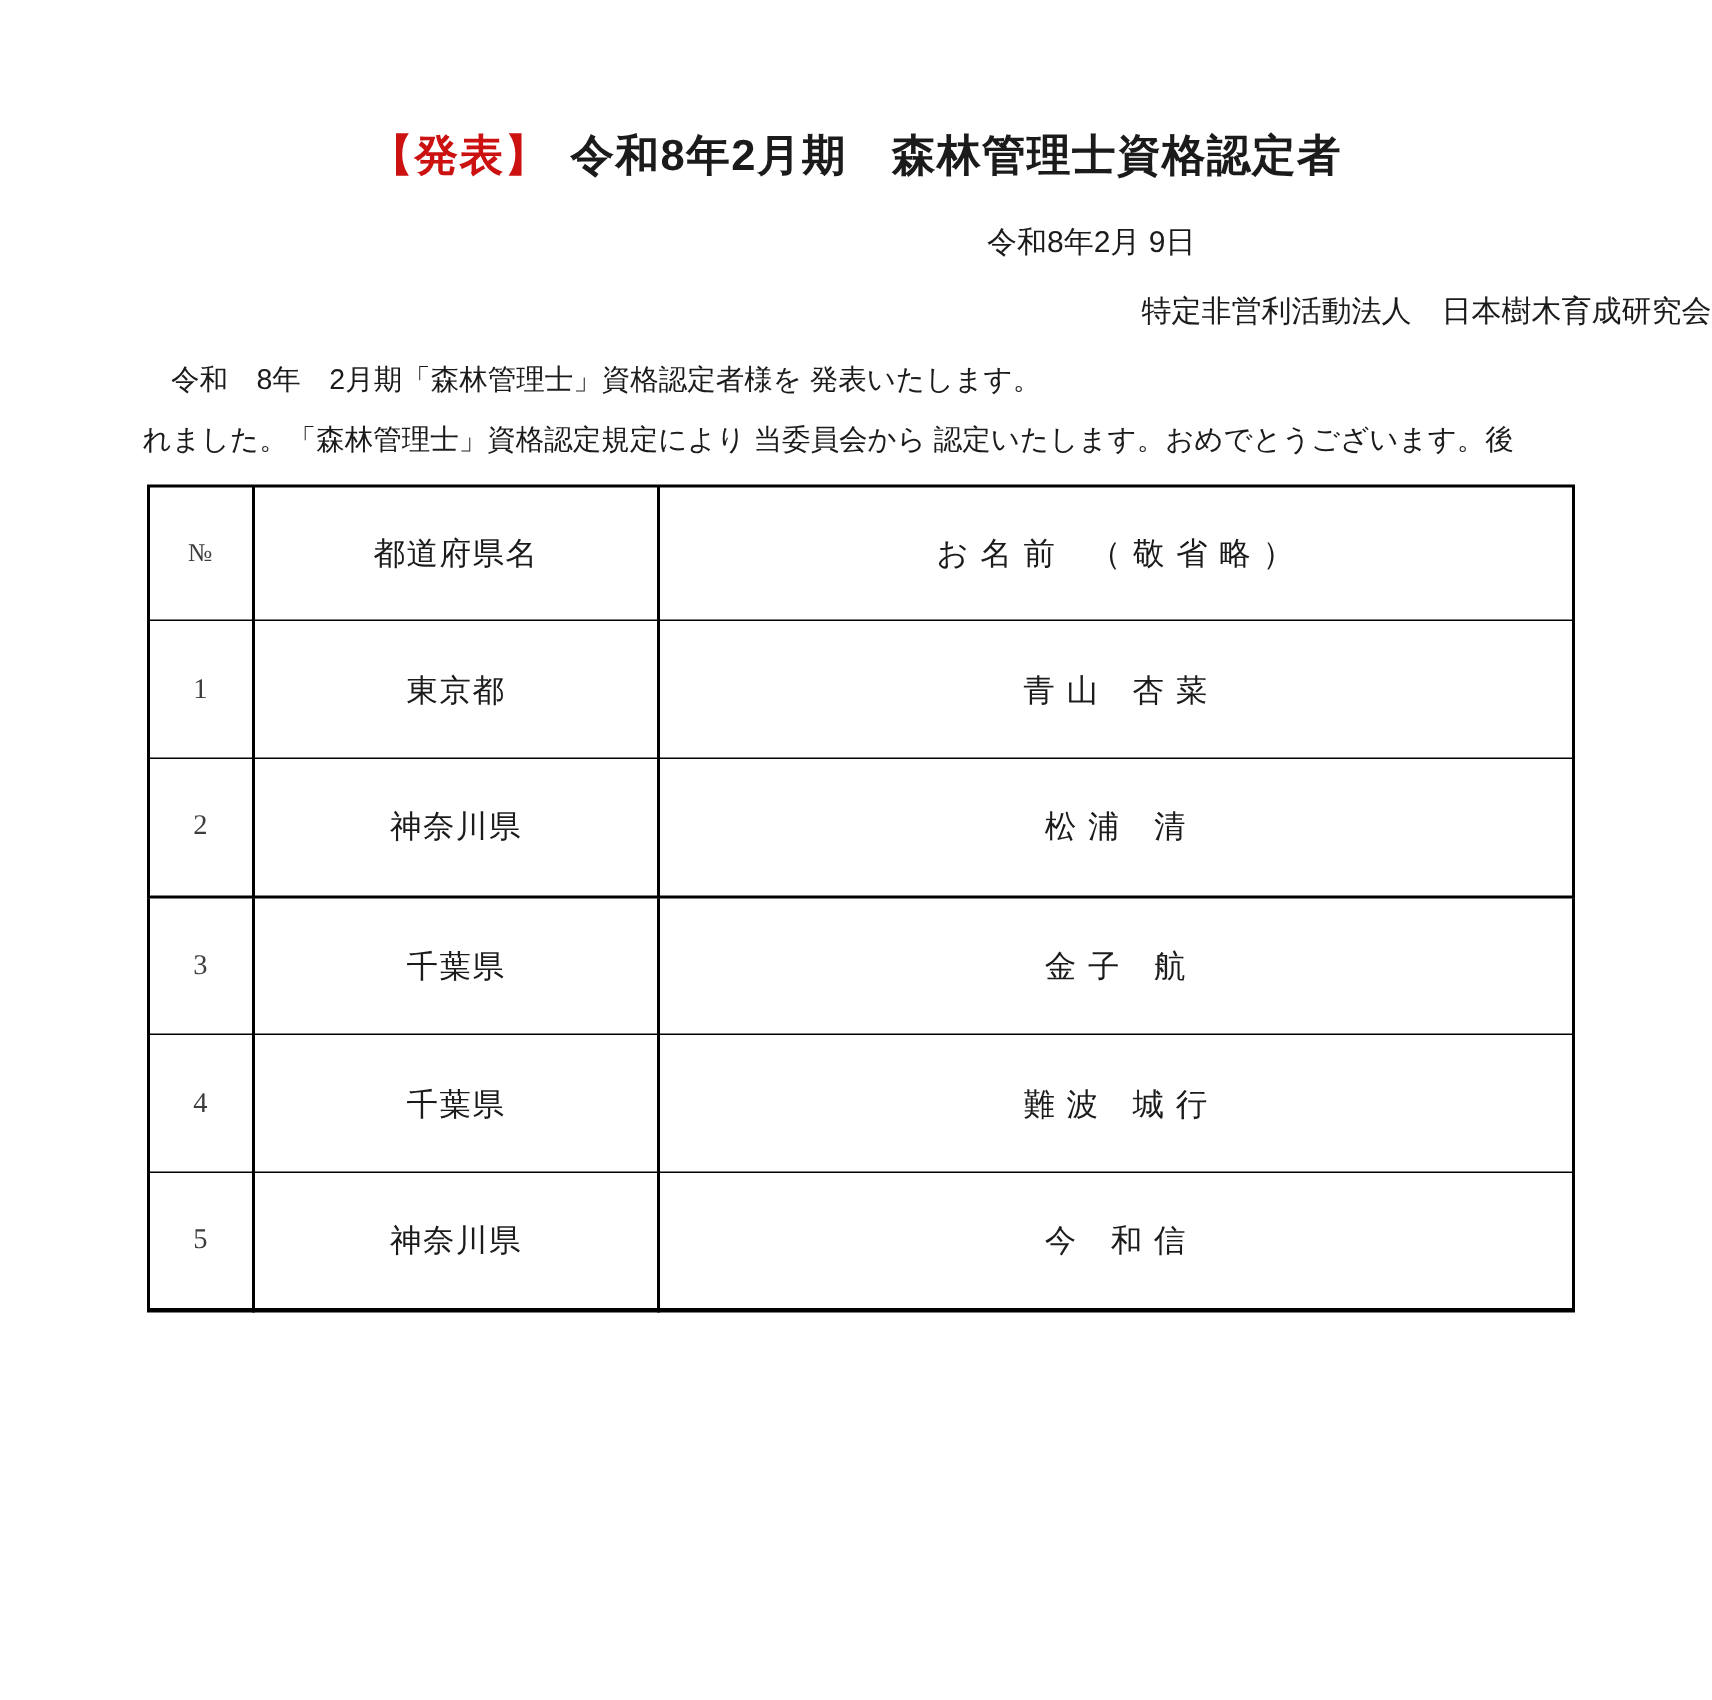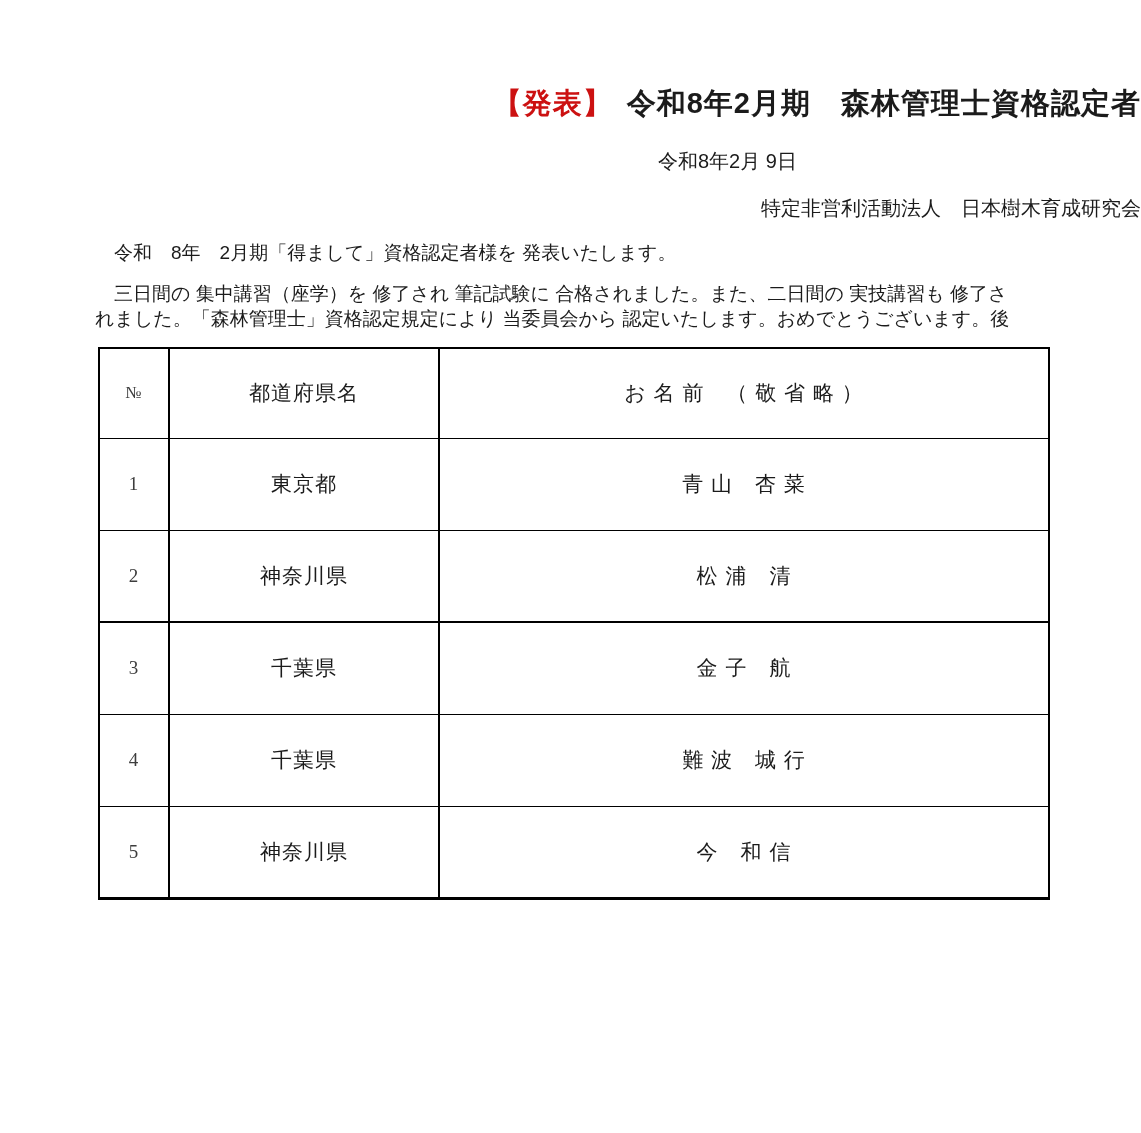--- a/index.html
+++ b/index.html
@@ -9,21 +9,21 @@
     height: 1133px;
     background: #ffffff;
     overflow: hidden;
     font-family: "Liberation Sans", "DejaVu Sans", sans-serif;
     color: #1b1b1b;
   }
   .doc {
     padding-top: 84px;
   }
   .title {
-    text-align: right;
+    text-align: center;
     font-size: 29px;
     font-weight: bold;
     letter-spacing: 1px;
     white-space: nowrap;
   }
   .title .tag {
     margin-right: 14px;
   }
   .date-line {
     margin: 24px 0 0 658px;
@@ -89,24 +89,23 @@
   <div class="title">
     <span class="tag" style="color: rgb(204, 17, 17);">【発表】</span><span>令和8年2月期　森林管理士資格認定者</span>
   </div>
 
   <div class="date-line">令和8年2月 9日</div>
 
   <div class="org-block">
     <div>特定非営利活動法人　日本樹木育成研究会</div>
   </div>
 
-  <div class="intro-line">　令和　8年　2月期「得まして」資格認定者様を 発表いたします。</div>
+  <div class="intro-line">　令和　8年　2月期「森林管理士」資格認定者様を 発表いたします。</div>
 
   <div class="body-par">
-    <div>　三日間の 集中講習（座学）を 修了され 筆記試験に 合格されました。また、二日間の 実技講習も 修了さ</div>
     <div>れました。「森林管理士」資格認定規定により 当委員会から 認定いたします。おめでとうございます。後</div>
   </div>
 
   <table class="cert-table">
     <colgroup>
       <col style="width:70px">
       <col style="width:270px">
       <col style="width:610px">
     </colgroup>
     <thead>

